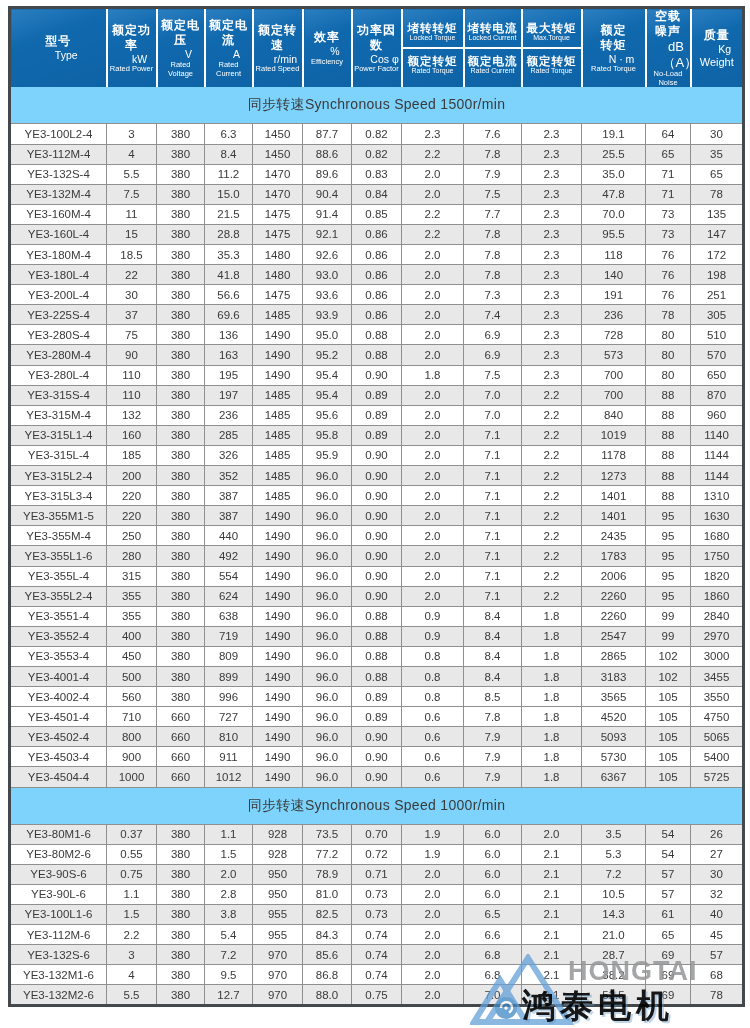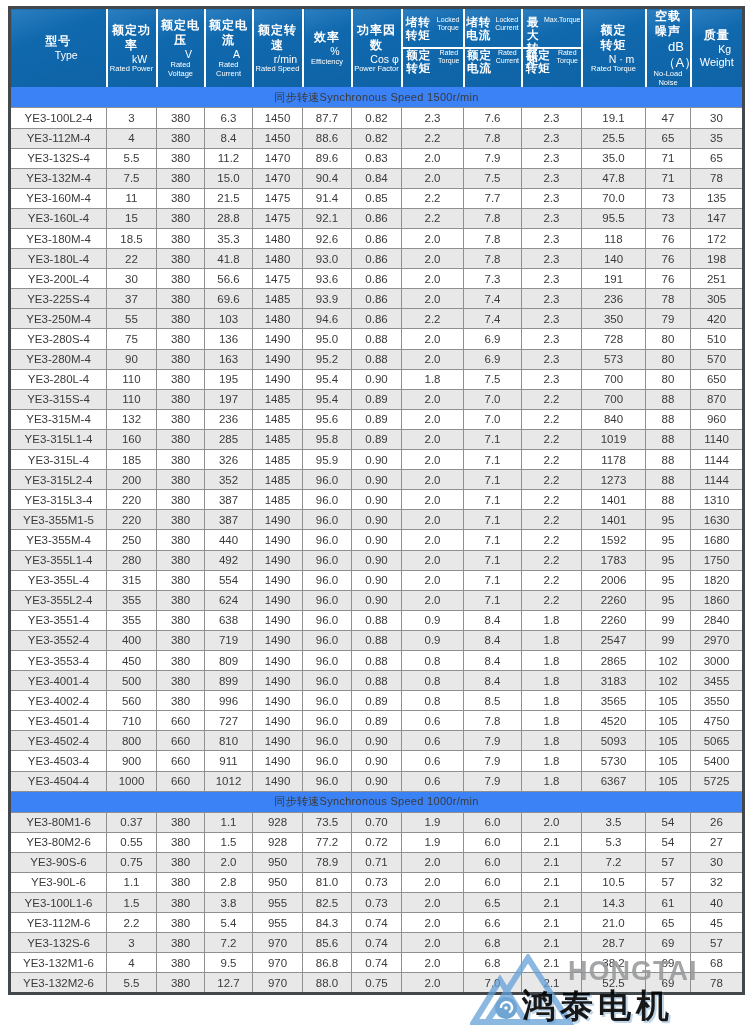--- a/index.html
+++ b/index.html
@@ -14,34 +14,34 @@
   thead th{
     background:#1068ad;
     background:linear-gradient(160deg,#2b7fc0 0%,#1068ad 35%,#0e63a5 100%);
     color:#fff;padding:0;vertical-align:middle;text-align:center;
     height:66px;border:none;border-left:2px solid #fff;font-weight:normal;
   }
   thead th:first-child{border-left:none;}
   .h-zh{display:block;font-size:12px;font-weight:bold;letter-spacing:1px;line-height:1.25;}
   .h-unit{display:block;font-size:10.5px;line-height:1.2;margin-left:16px;}
   .h-en{display:block;font-size:7.5px;line-height:1.15;}
-  .split-half{height:31px;display:flex;flex-direction:row;justify-content:center;}
+  .split-half{height:31px;display:flex;flex-direction:column;justify-content:center;}
   .split-half.top{border-bottom:2px solid #fff;}
   .split-half .h-zh{font-size:11.5px;line-height:1.1;}
   .split-half .h-en{font-size:7px;line-height:1.1;}
 
   tbody td{
     border:1px solid #8f8f8f;height:19.1px;padding:0 1px;
     text-align:center;font-size:11.5px;color:#3a3a3a;background:#fff;
     white-space:nowrap;overflow:hidden;
   }
   tbody tr.alt td{background:#e8e8e8;}
   tbody tr.section-row td{
-    background:#3b82f6;border-left:none;border-right:none;border-top:none;
-    font-size:11px;color:#3a3a3a;height:20px;letter-spacing:0.3px;
+    background:#7dd3fc;border-left:none;border-right:none;border-top:none;
+    font-size:14px;color:#3a3a3a;height:36px;letter-spacing:0.3px;
   }
 
   .watermark{position:absolute;left:470px;top:948px;width:270px;height:80px;pointer-events:none;}
   .wm-logo{position:absolute;left:0;top:6px;opacity:0.75;}
   .wm-en{position:absolute;left:98px;top:8px;font-size:27px;font-weight:bold;
          color:#97999b;letter-spacing:1px;opacity:0.88;}
   .wm-zh{position:absolute;left:52px;top:36px;font-size:33px;font-weight:bold;
          color:#000000;letter-spacing:5px;opacity:0.9;
          text-shadow:2px 2px 0 rgba(96,153,204,0.45);}
 </style>
@@ -161,21 +161,21 @@
           <td>3</td>
           <td>380</td>
           <td>6.3</td>
           <td>1450</td>
           <td>87.7</td>
           <td>0.82</td>
           <td>2.3</td>
           <td>7.6</td>
           <td>2.3</td>
           <td>19.1</td>
-          <td>47</td>
+          <td>64</td>
           <td>30</td>
         </tr>
         <tr class="alt">
           <td>YE3-112M-4</td>
           <td>4</td>
           <td>380</td>
           <td>8.4</td>
           <td>1450</td>
           <td>88.6</td>
           <td>0.82</td>
@@ -299,35 +299,20 @@
           <td>1485</td>
           <td>93.9</td>
           <td>0.86</td>
           <td>2.0</td>
           <td>7.4</td>
           <td>2.3</td>
           <td>236</td>
           <td>78</td>
           <td>305</td>
         </tr>
-        <tr class="alt">
-          <td>YE3-250M-4</td>
-          <td>55</td>
-          <td>380</td>
-          <td>103</td>
-          <td>1480</td>
-          <td>94.6</td>
-          <td>0.86</td>
-          <td>2.2</td>
-          <td>7.4</td>
-          <td>2.3</td>
-          <td>350</td>
-          <td>79</td>
-          <td>420</td>
-        </tr>
         <tr>
           <td>YE3-280S-4</td>
           <td>75</td>
           <td>380</td>
           <td>136</td>
           <td>1490</td>
           <td>95.0</td>
           <td>0.88</td>
           <td>2.0</td>
           <td>6.9</td>
@@ -475,26 +460,26 @@
           <td>YE3-355M-4</td>
           <td>250</td>
           <td>380</td>
           <td>440</td>
           <td>1490</td>
           <td>96.0</td>
           <td>0.90</td>
           <td>2.0</td>
           <td>7.1</td>
           <td>2.2</td>
-          <td>1592</td>
+          <td>2435</td>
           <td>95</td>
           <td>1680</td>
         </tr>
         <tr class="alt">
-          <td>YE3-355L1-4</td>
+          <td>YE3-355L1-6</td>
           <td>280</td>
           <td>380</td>
           <td>492</td>
           <td>1490</td>
           <td>96.0</td>
           <td>0.90</td>
           <td>2.0</td>
           <td>7.1</td>
           <td>2.2</td>
           <td>1783</td>

